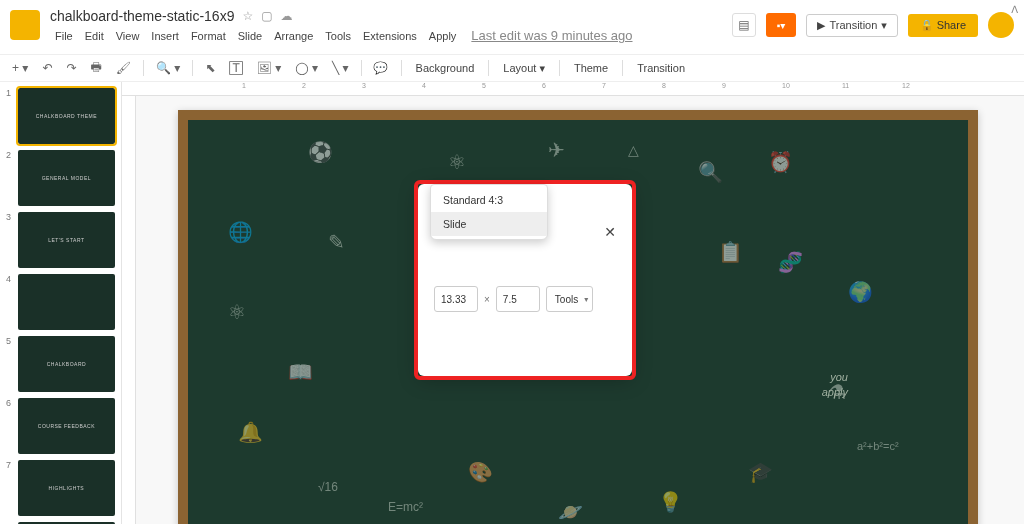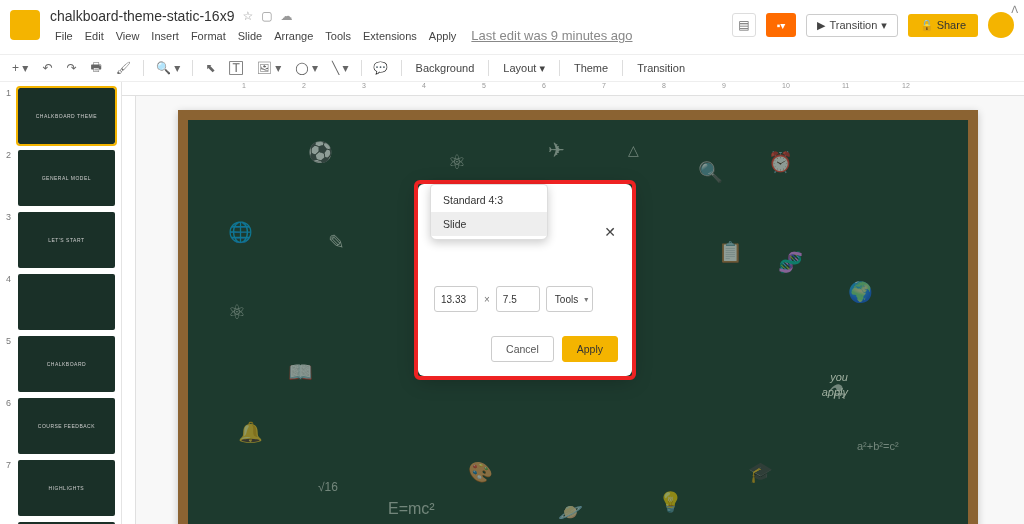--- a/index.html
+++ b/index.html
@@ -200,21 +200,21 @@
           <span class="doodle" style="top:18px;left:360px">✈</span>
           <span class="doodle" style="top:22px;left:440px;font-size:14px">△</span>
           <span class="doodle" style="top:40px;left:510px">🔍</span>
           <span class="doodle" style="top:30px;left:580px">⏰</span>
           <span class="doodle" style="top:100px;left:40px">🌐</span>
           <span class="doodle" style="top:110px;left:140px">✎</span>
           <span class="doodle" style="top:180px;left:40px">⚛</span>
           <span class="doodle" style="top:240px;left:100px">📖</span>
           <span class="doodle" style="top:300px;left:50px">🔔</span>
           <span class="doodle" style="top:360px;left:130px;font-size:12px">√16</span>
-          <span class="doodle" style="top:380px;left:200px;font-size:16px">E=mc²</span>
+          <span class="doodle" style="top:380px;left:200px;font-size:12px">E=mc²</span>
           <span class="doodle" style="top:340px;left:280px">🎨</span>
           <span class="doodle" style="top:380px;left:370px">🪐</span>
           <span class="doodle" style="top:370px;left:470px">💡</span>
           <span class="doodle" style="top:340px;left:560px">🎓</span>
           <span class="doodle" style="top:260px;left:640px">⚗</span>
           <span class="doodle" style="top:160px;left:660px">🌍</span>
           <span class="doodle" style="top:130px;left:590px">🧬</span>
           <span class="doodle" style="top:120px;left:530px">📋</span>
           <span class="doodle" style="top:320px;left:669px;font-size:11px">a²+b²=c²</span>
           <div class="chalk-sub">
@@ -230,24 +230,20 @@
 <div class="dialog">
   <span class="close-x">✕</span>
   <div class="size-row">
     <input class="size-input" value="13.33" style="">
     <span class="mult">×</span>
     <input class="size-input" value="7.5" style="">
     <div class="unit-sel">
         <span>Tools</span>
       </div>
   </div>
-  <div class="btn-row">
-    <div class="btn btn-cancel">Cancel</div>
-    <div class="btn btn-apply">Apply</div>
-  </div>
 </div>
 
 <div class="dropdown" style="top:184px;left:430px">
   <div class="dd-item">Standard 4:3</div>
   <div class="dd-item selected">Slide</div>
 </div>
 
 <div class="dialog-highlight"></div>
 
 </body></html>

